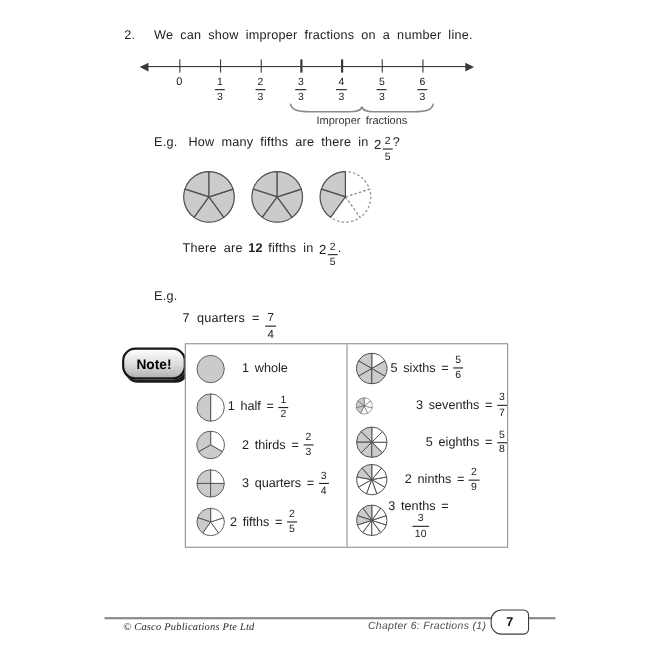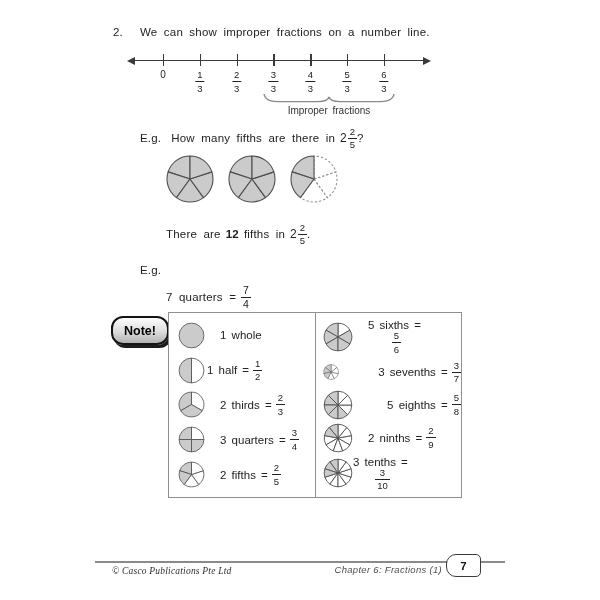--- a/index.html
+++ b/index.html
@@ -2,21 +2,21 @@
 <html><head>
 <meta charset="utf-8">
 <style>
   html,body{margin:0;padding:0;background:#fff;}
   .page{
     position:relative;width:600px;height:600px;background:#ffffff;
     font-family:"Liberation Sans", sans-serif;color:#222;overflow:hidden;
   }
   .abs{position:absolute;}
   .txt{font-size:11.5px;word-spacing:3px;letter-spacing:.2px;white-space:nowrap;}
-  .flexline{display:flex;align-items:center;white-space:nowrap;}
+  .flexline{display:flex;white-space:nowrap;}
   .flexline .gap{width:5px;}
   b{font-weight:bold;}
 
   
   .frac{display:inline-flex;flex-direction:column;align-items:center;line-height:1;font-size:9.5px;}
   .frac .fnum{padding:0 2px 1.5px;}
   .frac .fden{border-top:1px solid #222;padding:1.5px 2px 0;}
   .frac.big{font-size:10.5px;}
   .mixedwhole{font-size:12px;margin-right:1px;}
 
@@ -243,40 +243,40 @@
           </span>
         </div>
         <div class="note-row" style="padding-left: 9px;">
           <svg width="27" height="27" viewBox="0 0 100 100" class="pie">
             <path d="M50,50 L22.96,87.21 A46,46 0 0 0 77.04,87.21 Z" fill="#ffffff" stroke="#4f4f4f" stroke-width="3" stroke-linejoin="round"></path>
             <path d="M50,50 L77.04,87.21 A46,46 0 0 0 93.75,35.79 Z" fill="#ffffff" stroke="#4f4f4f" stroke-width="3" stroke-linejoin="round"></path>
             <path d="M50,50 L93.75,35.79 A46,46 0 0 0 50.00,4.00 Z" fill="#ffffff" stroke="#4f4f4f" stroke-width="3" stroke-linejoin="round"></path>
             <path d="M50,50 L50.00,4.00 A46,46 0 0 0 6.25,35.79 Z" fill="#cbcbcb" stroke="#4f4f4f" stroke-width="3" stroke-linejoin="round"></path>
             <path d="M50,50 L6.25,35.79 A46,46 0 0 0 22.96,87.21 Z" fill="#cbcbcb" stroke="#4f4f4f" stroke-width="3" stroke-linejoin="round"></path>
           </svg>
-          <span class="rowlabel" style="margin-left: 15px;">
+          <span class="rowlabel" style="margin-left: 4px;">
             <span>2 fifths =</span>
             <span class="frac">
               <span class="fnum">2</span>
               <span class="fden">5</span>
             </span>
           </span>
         </div>
       </div>
     <div class="note-col" id="note-col-right">
         <div class="note-row" style="padding-left: 7px;">
           <svg width="30" height="30" viewBox="0 0 100 100" class="pie">
             <path d="M50,50 L89.84,27.00 A46,46 0 0 0 50.00,4.00 Z" fill="#ffffff" stroke="#4f4f4f" stroke-width="3" stroke-linejoin="round"></path>
             <path d="M50,50 L50.00,4.00 A46,46 0 0 0 10.16,27.00 Z" fill="#cbcbcb" stroke="#4f4f4f" stroke-width="3" stroke-linejoin="round"></path>
             <path d="M50,50 L10.16,27.00 A46,46 0 0 0 10.16,73.00 Z" fill="#cbcbcb" stroke="#4f4f4f" stroke-width="3" stroke-linejoin="round"></path>
             <path d="M50,50 L10.16,73.00 A46,46 0 0 0 50.00,96.00 Z" fill="#cbcbcb" stroke="#4f4f4f" stroke-width="3" stroke-linejoin="round"></path>
             <path d="M50,50 L50.00,96.00 A46,46 0 0 0 89.84,73.00 Z" fill="#cbcbcb" stroke="#4f4f4f" stroke-width="3" stroke-linejoin="round"></path>
             <path d="M50,50 L89.84,73.00 A46,46 0 0 0 89.84,27.00 Z" fill="#cbcbcb" stroke="#4f4f4f" stroke-width="3" stroke-linejoin="round"></path>
           </svg>
-          <span class="rowlabel" style="margin-left: 15px; flex-direction: column;">
+          <span class="rowlabel" style="margin-left: 2px;">
             <span>5 sixths =</span>
             <span class="frac">
               <span class="fnum">5</span>
               <span class="fden">6</span>
             </span>
           </span>
         </div>
         <div class="note-row" style="padding-left: 7px; gap: 24px;">
           <svg width="30" height="30" viewBox="0 0 100 100" class="pie">
             <path d="M50,50 L30.04,91.44 A46,46 0 0 0 69.96,91.44 Z" fill="#ffffff" stroke="#4f4f4f" stroke-width="3" stroke-linejoin="round"></path>

